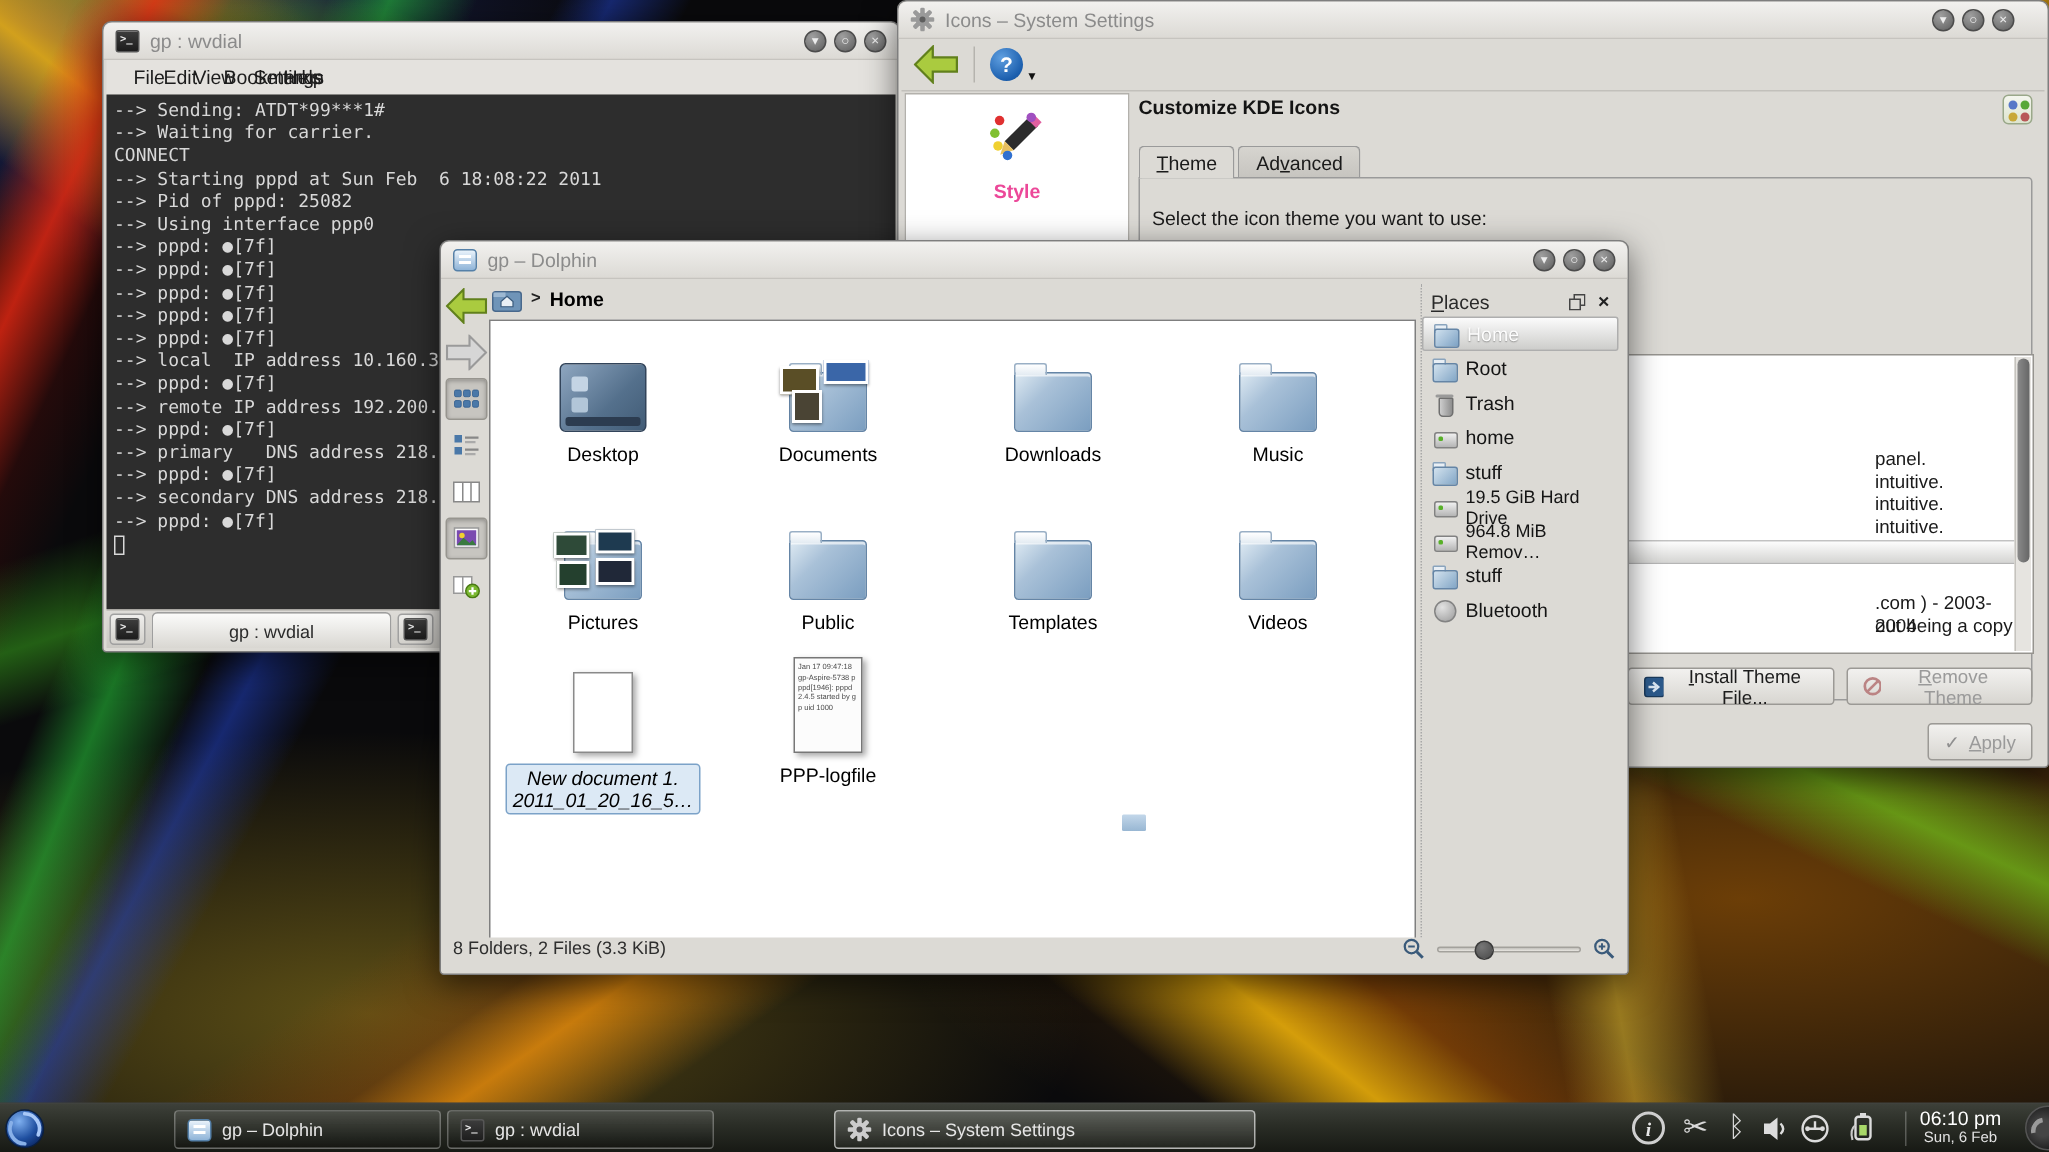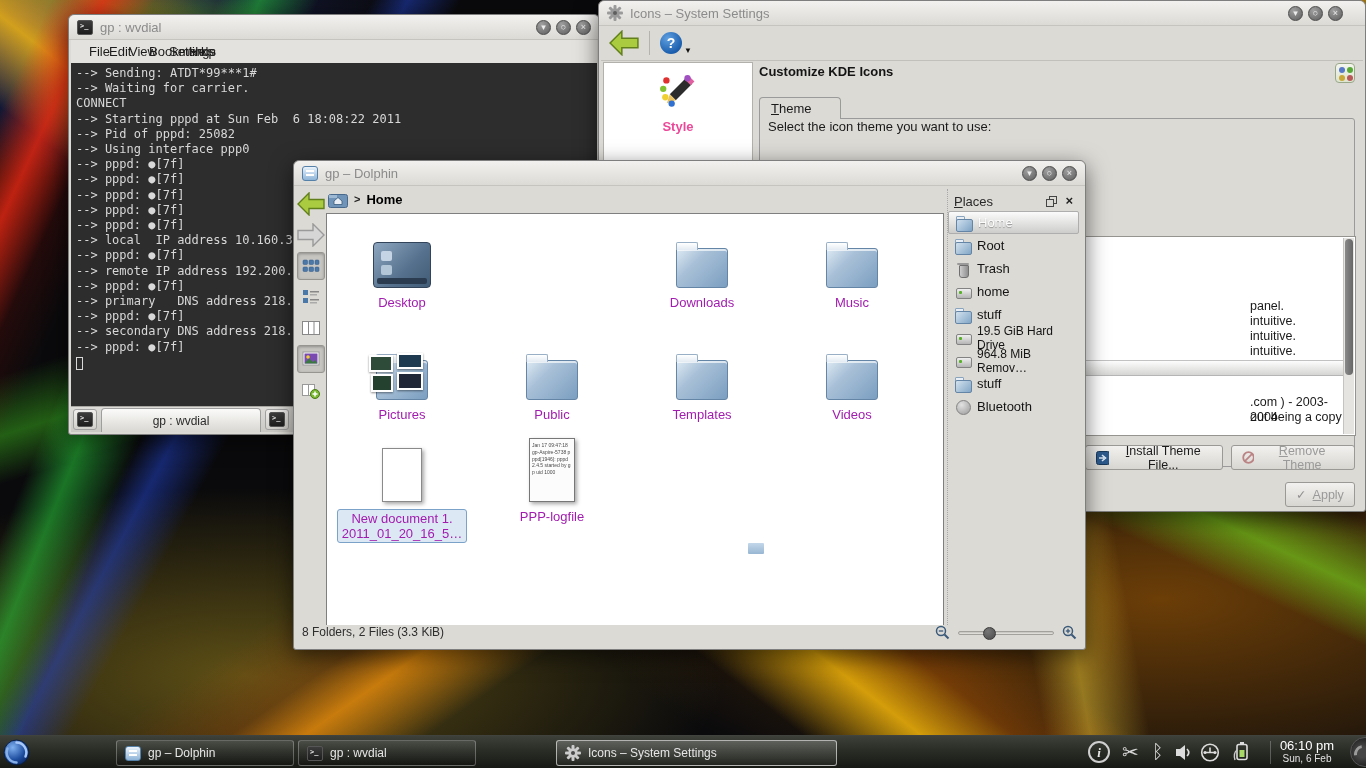--- a/index.html
+++ b/index.html
@@ -70,27 +70,27 @@
               background:radial-gradient(circle at 35% 30%, #5f9fe0, #1c5fae 70%, #114a92);
               color:#fff; font-size:14px; font-weight:bold; text-align:center; line-height:22px; position:relative; }
   .help-caret { font-size:8px; color:#111; align-self:flex-end; margin:0 0 5px -8px; }
   #ss-sidebar { position:absolute; left:4px; top:61px; width:150px; bottom:4px; background:#fff; border:1px solid #b3b1ac; }
   .side-item { padding:10px 0 6px; text-align:center; }
   .side-label { font-size:13px; font-weight:bold; color:#ec4899; margin-top:4px; }
   #ss-head { position:absolute; left:160px; top:63px; font-size:13px; font-weight:bold; color:#141414; }
   #ss-modicon { position:absolute; right:10px; top:62px; width:20px; height:20px; border:1px solid #9aa88a;
                 border-radius:4px; background:linear-gradient(#f4f6ee,#dde4cf); }
   #ss-modicon i { position:absolute; width:6px; height:6px; border-radius:50%; }
-  #ss-tabs { position:absolute; left:160px; top:96px; display:flex;flex-direction:column; }
+  #ss-tabs { position:absolute; left:160px; top:96px; display:flex; }
   .tab { padding:3px 11px 2px; border:1px solid #9a9a9a; border-bottom:none; border-radius:4px 4px 0 0;
          background:linear-gradient(#d6d4cf,#c6c4bf); font-size:13px; color:#1a1a1a; margin-right:2px; }
   .tab.active { background:#dcdad5; height:22px; position:relative; z-index:2; top:0; }
   #ss-tabframe { position:absolute; left:160px; top:117px; right:10px; bottom:44px; border:1px solid #9a9a9a;
                  border-radius:0 3px 3px 3px; background:#dcdad5; }
-  #ss-instruction { position:absolute; left:8px; top:0; font-size:13px; color:#1a1a1a; }
+  #ss-instruction { position:absolute; left:8px; top:19px; font-size:13px; color:#1a1a1a; }
   #ss-list { position:absolute; left:0px; top:117px; width:596px; height:200px; background:#fff; border:1px solid #96948f; }
   .ss-frag { position:absolute; font-size:12.5px; color:#1a1a1a; line-height:15px; }
   #ss-selband { position:absolute; left:1px; right:12px; top:123px; height:16px;
                 background:linear-gradient(#fdfdfd,#d5d5d3); border-top:1px solid #c2c2c2; border-bottom:1px solid #b5b5b5; }
   #ss-scroll { position:absolute; top:1px; right:1px; width:11px; bottom:1px; background:#e6e4e0; border-left:1px solid #c5c3be; }
   #ss-thumb { position:absolute; top:1px; left:1px; width:8px; height:136px; border-radius:4px;
               background:linear-gradient(90deg,#8a8a8a,#666); }
   .ss-btn { position:absolute; height:25px; display:flex; align-items:center; justify-content:center; gap:6px;
             border:1px solid #9b9995; border-radius:3px; background:linear-gradient(#f2f1ef,#d8d6d1);
             font-size:12.5px; color:#1c1c1c; padding:0 10px; }
@@ -101,38 +101,38 @@
   #d-breadcrumb { position:absolute; left:30px; top:26px; right:2px; height:24px; display:flex; align-items:center;
                   gap:6px; padding-left:4px; background:#dcdad5; }
   #d-breadcrumb .crumb { font-size:13px; font-weight:bold; color:#000; }
   #d-breadcrumb .sep { font-size:11px; font-weight:bold; color:#222; }
   #d-toolcol { position:absolute; left:2px; top:26px; width:30px; bottom:24px; background:#dcdad5; }
   .tbtn { width:28px; height:28px; margin:3px 1px; display:flex; align-items:center; justify-content:center; border-radius:3px; }
   .tbtn.pressed { background:#c7c5c0; border:1px solid #97958f; box-shadow:inset 0 1px 3px rgba(0,0,0,.28); }
   #d-view { position:absolute; left:32px; top:52px; width:618px; height:414px; background:#fff; border:1px solid #7f7f7f; }
   .fcell { position:absolute; width:150px; text-align:center; }
   .icwrap { height:64px; display:flex; align-items:flex-end; justify-content:center; }
-  .flabel { font-size:13px; color:#a21caf; margin-top:7px; }
+  .flabel { font-size:13px; color:#000000; margin-top:7px; }
   .folder { position:relative; width:52px; height:40px;
             background:linear-gradient(135deg,#dde9f2 0%,#a9c1d8 35%,#7b9ec0 100%);
             border:1px solid #6585a6; border-radius:2px 3px 3px 3px; box-shadow:inset 0 2px 0 rgba(255,255,255,.65); }
   .folder::before { content:""; position:absolute; top:-7px; left:-1px; width:20px; height:7px;
                     background:linear-gradient(#fff,#e3ebf2); border:1px solid #99afc5; border-bottom:none; border-radius:2px 2px 0 0; }
   .thumb { position:absolute; border:2px solid #fff; box-shadow:0 1px 2px rgba(0,0,0,.45); }
   .desktop-ic { position:relative; width:58px; height:46px; border-radius:4px;
                 background:linear-gradient(135deg,#8ea6c0,#54708c 60%,#425c76); border:1px solid #32445a; }
   .desktop-ic::before { content:""; position:absolute; left:7px; top:8px; width:11px; height:10px; background:#c4d4e4;
                         border-radius:2px; box-shadow:0 14px 0 #b2c6d8; }
   .desktop-ic::after { content:""; position:absolute; left:3px; right:3px; bottom:3px; height:6px; background:#2c3c50; border-radius:2px; }
   .page-ic { width:40px; height:54px; background:#fff; border:1px solid #8a8a8a; box-shadow:2px 2px 4px rgba(0,0,0,.35); }
   .log-ic { width:46px; height:64px; background:#fcfcfc; border:1px solid #777; box-shadow:2px 2px 4px rgba(0,0,0,.35);
             font:5px/1.35 "Liberation Sans",sans-serif; color:#4a4a4a; padding:3px 2px; word-break:break-all;
             overflow:hidden; text-align:left; }
   .sel-label { display:inline-block; background:#dcE9f5; background:#dce9f5; border:1px solid #7ba2c8; border-radius:3px;
-               padding:1px 4px; line-height:15px; }
+               padding:1px 4px; line-height:15px;font-style:italic; }
   #d-places { position:absolute; left:653px; top:28px; width:132px; bottom:24px; border-left:1px dotted #a8a8a8; padding-top:2px; }
   #d-places header { display:flex; align-items:center; height:20px; padding:0 6px; font-size:13px; color:#2a2a2a;gap:48px; }
   #d-places header .sp { margin-left:auto; display:flex; gap:8px; align-items:center; }
   .pl-close { font-size:13px; font-weight:bold; color:#222; line-height:12px; }
   .place-item { display:flex; align-items:center; gap:6px; height:23px; padding-left:7px; font-size:13px; color:#141414; }
   .place-item.sel { background:linear-gradient(#fbfbfb,#cdcdcb); border:1px solid #aeaeae; border-radius:2px;
                     color:#fdfdfd; text-shadow:0 1px 1px rgba(0,0,0,.35); }
   .mi { width:16px; height:16px; flex:none; position:relative; }
   .mi-folder::after { content:""; position:absolute; left:0; top:4px; width:15px; height:11px;
                       background:linear-gradient(135deg,#d3e2ee,#82a6c6); border:1px solid #6585a6; border-radius:2px; }
@@ -415,20 +415,30 @@
       </div>
     </div>
 
     <div id="d-view">
 
       <div class="fcell" style="left:0;top:10px">
         <div class="icwrap">
             <div class="desktop-ic"></div>
           </div>
         <div class="flabel">Desktop</div>
+      </div>
+      <div class="fcell" style="left:150px;top:10px">
+        <div class="icwrap">
+            <div class="folder">
+          <i class="thumb" style="left:-7px;top:-5px;width:26px;height:19px;background:#5a4e26"></i>
+          <i class="thumb" style="left:22px;top:-9px;width:30px;height:16px;background:#3a66a8"></i>
+          <i class="thumb" style="left:1px;top:11px;width:20px;height:22px;background:#4a4434"></i>
+        </div>
+          </div>
+        <div class="flabel">Documents</div>
       </div>
       <div class="fcell" style="left:300px;top:10px">
         <div class="icwrap">
             <div class="folder"></div>
           </div>
         <div class="flabel">Downloads</div>
       </div>
       <div class="fcell" style="left:450px;top:10px">
         <div class="icwrap">
             <div class="folder"></div>

